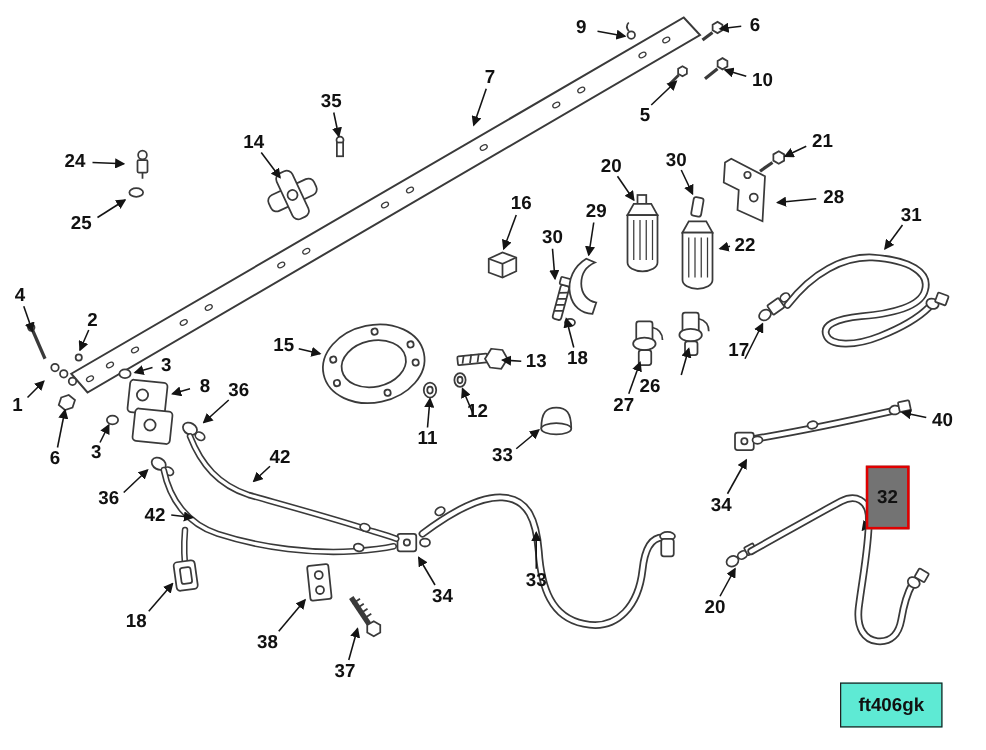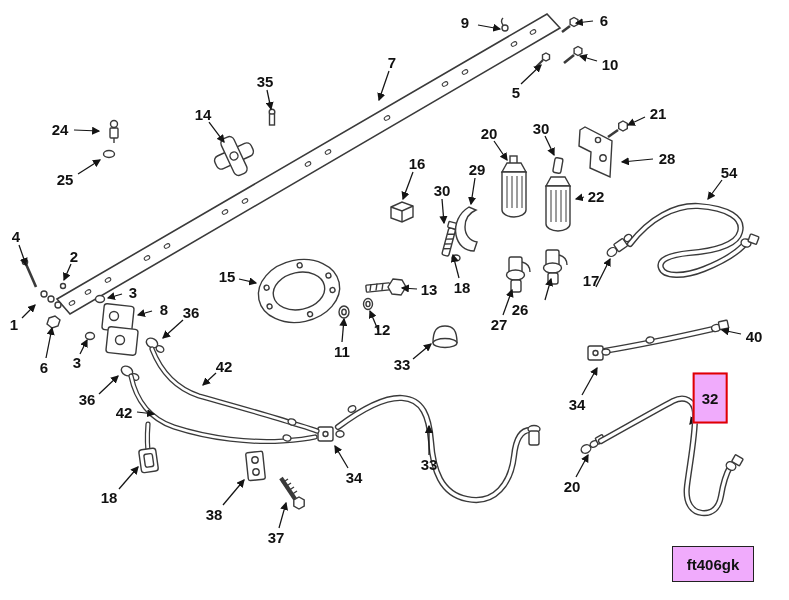--- a/index.html
+++ b/index.html
@@ -6,26 +6,26 @@
   html,body { background:#fff; font-family:"Liberation Sans", sans-serif; }
   #stage { position:relative; width:789px; height:600px; background:#fff; overflow:hidden; }
   #art { position:absolute; left:0; top:0; }
 
   .callout{
     position:absolute; transform:translate(-50%,-50%);
     font-weight:bold; font-size:15px; line-height:1; color:#111;
     padding:1px 2px; background:transparent; cursor:pointer; user-select:none;
   }
   .callout.highlight{
-    border:2.5px solid var(--hl,#e00000); padding:16px 7px; background:#f0abfc;
+    border:2.5px solid var(--hl,#e00000); padding:16px 7px; background:#737373;
   }
   .figcode{
     position:absolute; left:672px; top:546px; width:82px; height:36px;
     border:1.5px solid #222; display:flex; align-items:center; justify-content:center;
-    font-weight:bold; font-size:15px; color:#111; background:#f0abfc;
+    font-weight:bold; font-size:15px; color:#111; background:#5eead4;
   }
 
   svg .part { stroke:#3a3a3a; stroke-width:1.4; fill:#fff; }
   svg .nofill { fill:none; }
   svg .leader { stroke:#141414; stroke-width:1.25; }
   .tube-out { stroke:#3a3a3a; stroke-width:6.2; fill:none; stroke-linecap:round; stroke-linejoin:round; }
   .tube-in  { stroke:#ffffff; stroke-width:3.4; fill:none; stroke-linecap:round; stroke-linejoin:round; }
   .tube-out-sm { stroke:#3a3a3a; stroke-width:5.2; fill:none; stroke-linecap:round; stroke-linejoin:round; }
   .tube-in-sm  { stroke:#ffffff; stroke-width:2.7; fill:none; stroke-linecap:round; stroke-linejoin:round; }
 </style>
@@ -392,21 +392,21 @@
   <div class="callout" style="left:658px;top:113px">21</div>
   <div class="callout" style="left:60px;top:129px">24</div>
   <div class="callout" style="left:203px;top:114px">14</div>
   <div class="callout" style="left:65px;top:179px">25</div>
   <div class="callout" style="left:489px;top:133px">20</div>
   <div class="callout" style="left:541px;top:128px">30</div>
   <div class="callout" style="left:667px;top:158px">28</div>
   <div class="callout" style="left:417px;top:163px">16</div>
   <div class="callout" style="left:477px;top:169px">29</div>
   <div class="callout" style="left:596px;top:196px">22</div>
-  <div class="callout" style="left:729px;top:172px">54</div>
+  <div class="callout" style="left:729px;top:172px">31</div>
   <div class="callout" style="left:442px;top:190px">30</div>
   <div class="callout" style="left:16px;top:236px">4</div>
   <div class="callout" style="left:74px;top:256px">2</div>
   <div class="callout" style="left:227px;top:276px">15</div>
   <div class="callout" style="left:429px;top:289px">13</div>
   <div class="callout" style="left:462px;top:287px">18</div>
   <div class="callout" style="left:591px;top:280px">17</div>
   <div class="callout" style="left:133px;top:292px">3</div>
   <div class="callout" style="left:14px;top:324px">1</div>
   <div class="callout" style="left:164px;top:309px">8</div>

